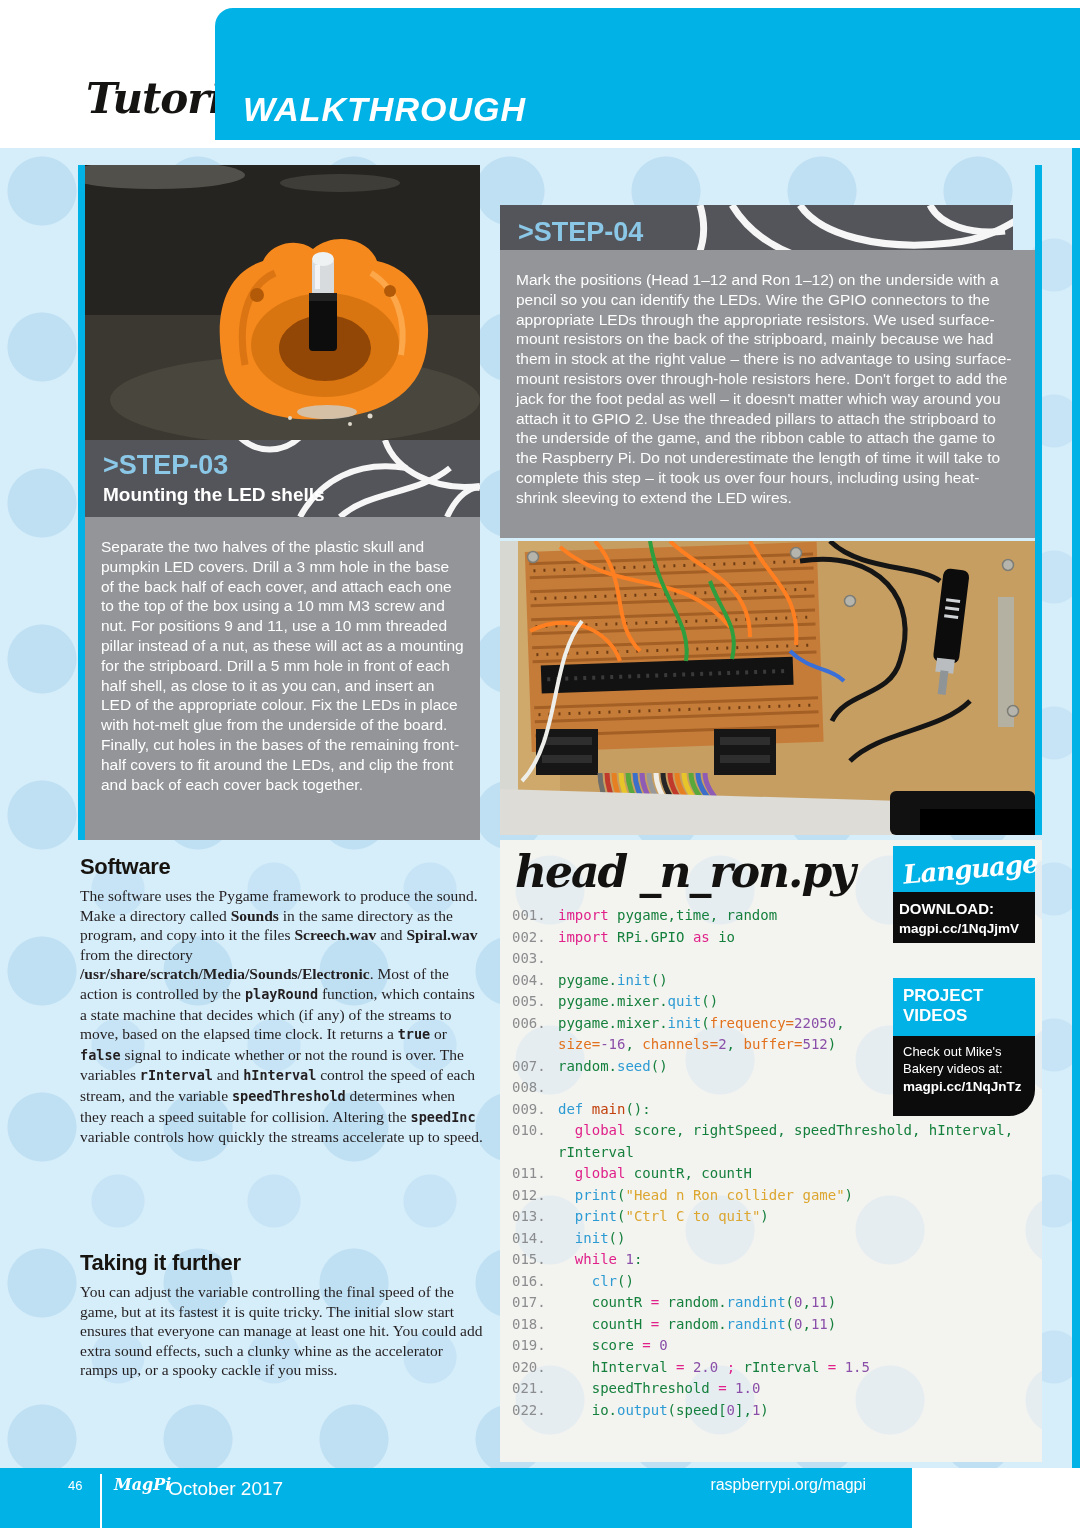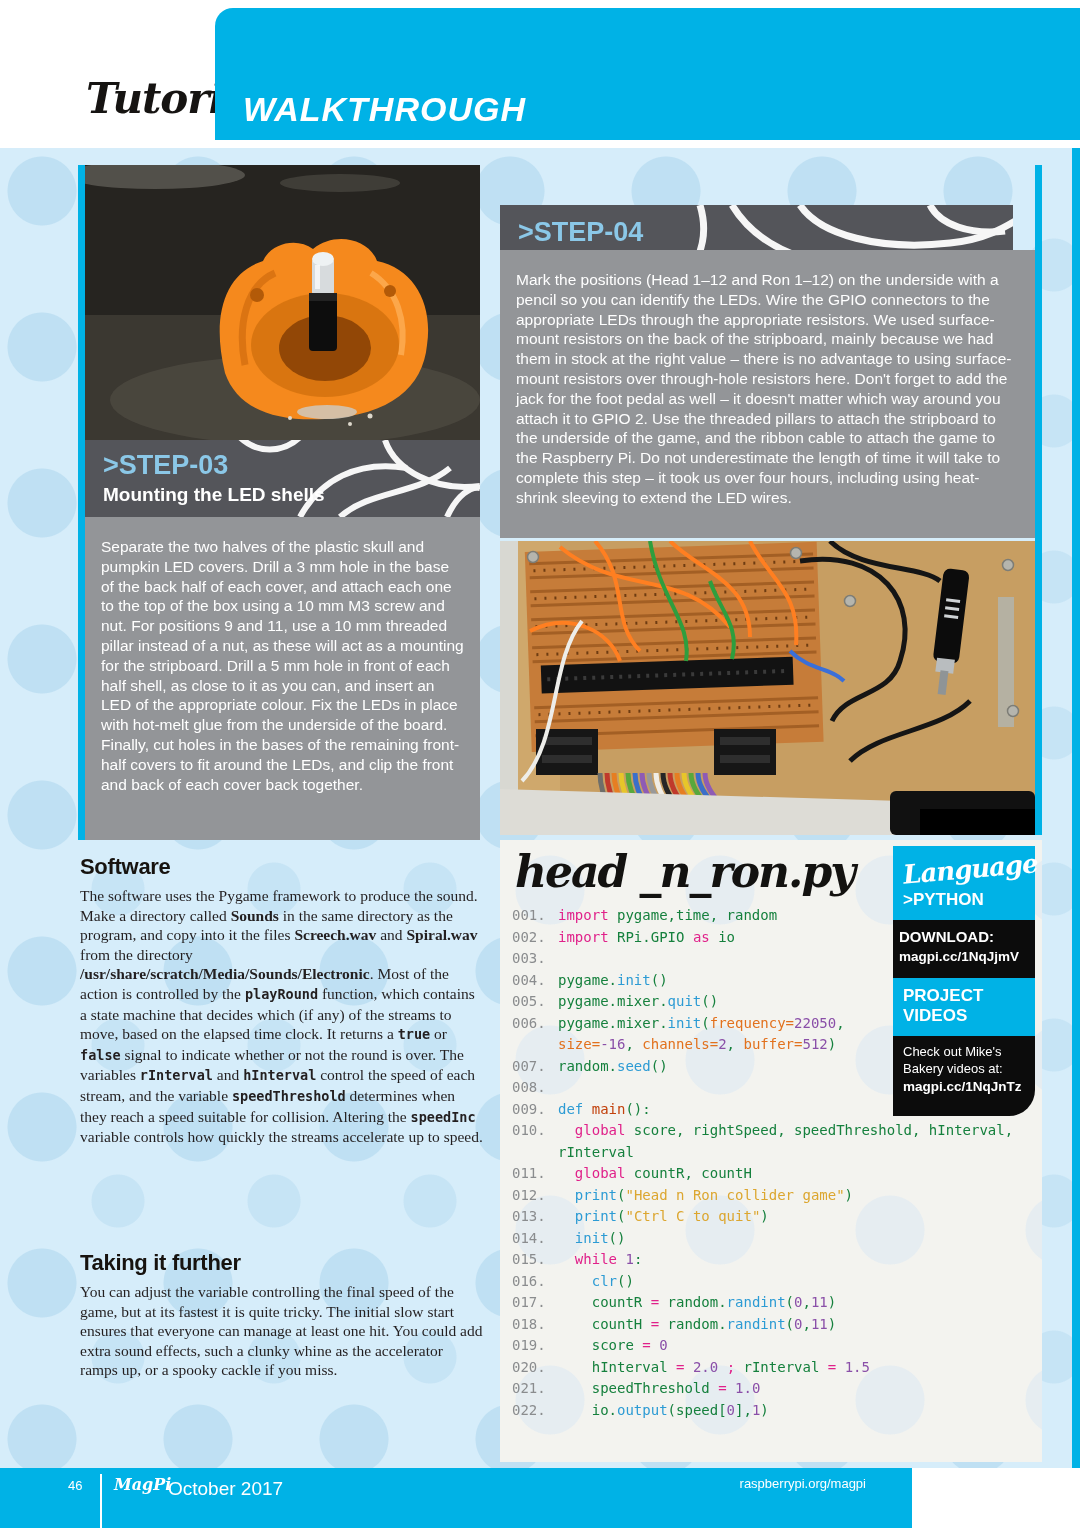--- a/index.html
+++ b/index.html
@@ -77,21 +77,21 @@
   .vid-note{font-size:13px;line-height:16.5px;}
   .vid-url{font-weight:bold;font-size:13.5px;margin-top:2px;}
 
   
   .footer{position:absolute;left:0;top:1468px;width:912px;height:60px;background:#00b2e6;color:#fff;}
   .footer-page{position:absolute;left:68px;top:10px;font-size:13px;}
   .footer-divider{position:absolute;left:100px;top:6px;width:2px;height:54px;background:#ffffff;}
   .footer-logo{position:absolute;left:114px;top:7px;font-family:"DejaVu Serif",serif;font-style:italic;
     font-weight:bold;font-size:16px;}
   .footer-date{position:absolute;left:168px;top:10px;font-size:19px;}
-  .footer-site{position:absolute;right:46px;top:8px;font-size:13px;}
+  .footer-site{position:absolute;right:46px;top:8px;font-size:16px;}
 </style>
 </head>
 <body>
 
 <div id="page">
   <div class="page-bg"></div>
   <div class="right-bleed"></div>
 
   <div class="header-white"></div>
   <div class="tutorial-label">Tutorial</div>
@@ -285,21 +285,21 @@
       <div class="code-line"><span class="code-num">019.</span><span class="code-src"><span class="tk-pl">    score </span><span class="tk-op">=</span><span class="tk-pl"> </span><span class="tk-nm">0</span></span></div>
       <div class="code-line"><span class="code-num">020.</span><span class="code-src"><span class="tk-pl">    hInterval </span><span class="tk-op">=</span><span class="tk-pl"> </span><span class="tk-nm">2.0</span><span class="tk-pl"> </span><span class="tk-op">;</span><span class="tk-pl"> rInterval </span><span class="tk-op">=</span><span class="tk-pl"> </span><span class="tk-nm">1.5</span></span></div>
       <div class="code-line"><span class="code-num">021.</span><span class="code-src"><span class="tk-pl">    speedThreshold </span><span class="tk-op">=</span><span class="tk-pl"> </span><span class="tk-nm">1.0</span></span></div>
       <div class="code-line"><span class="code-num">022.</span><span class="code-src"><span class="tk-pl">    io.</span><span class="tk-fn">output</span><span class="tk-pl">(speed[</span><span class="tk-nm">0</span><span class="tk-pl">],</span><span class="tk-nm">1</span><span class="tk-pl">)</span></span></div>
     </div>
 
   <div class="side-box side-cyan" style="top:846px;height:74px;">
     <span class="lang-script">Language</span>
     <div class="lang-value">&gt;PYTHON</div>
   </div>
-  <div class="side-box side-black" style="top:920px;height:58px;padding-left:6px;">
+  <div class="side-box side-black" style="top:892px;height:51px;padding-left:6px;">
     <div class="dl-label">DOWNLOAD:</div>
     <div class="dl-url">magpi.cc/1NqJjmV</div>
   </div>
   <div class="side-box side-cyan" style="top:978px;height:58px;">
     <div class="pv-label">PROJECT VIDEOS</div>
   </div>
   <div class="side-box side-black" style="top:1036px;height:80px;border-bottom-right-radius:26px;">
     <div class="vid-note">Check out Mike's Bakery videos at:</div>
     <div class="vid-url">magpi.cc/1NqJnTz</div>
   </div>

